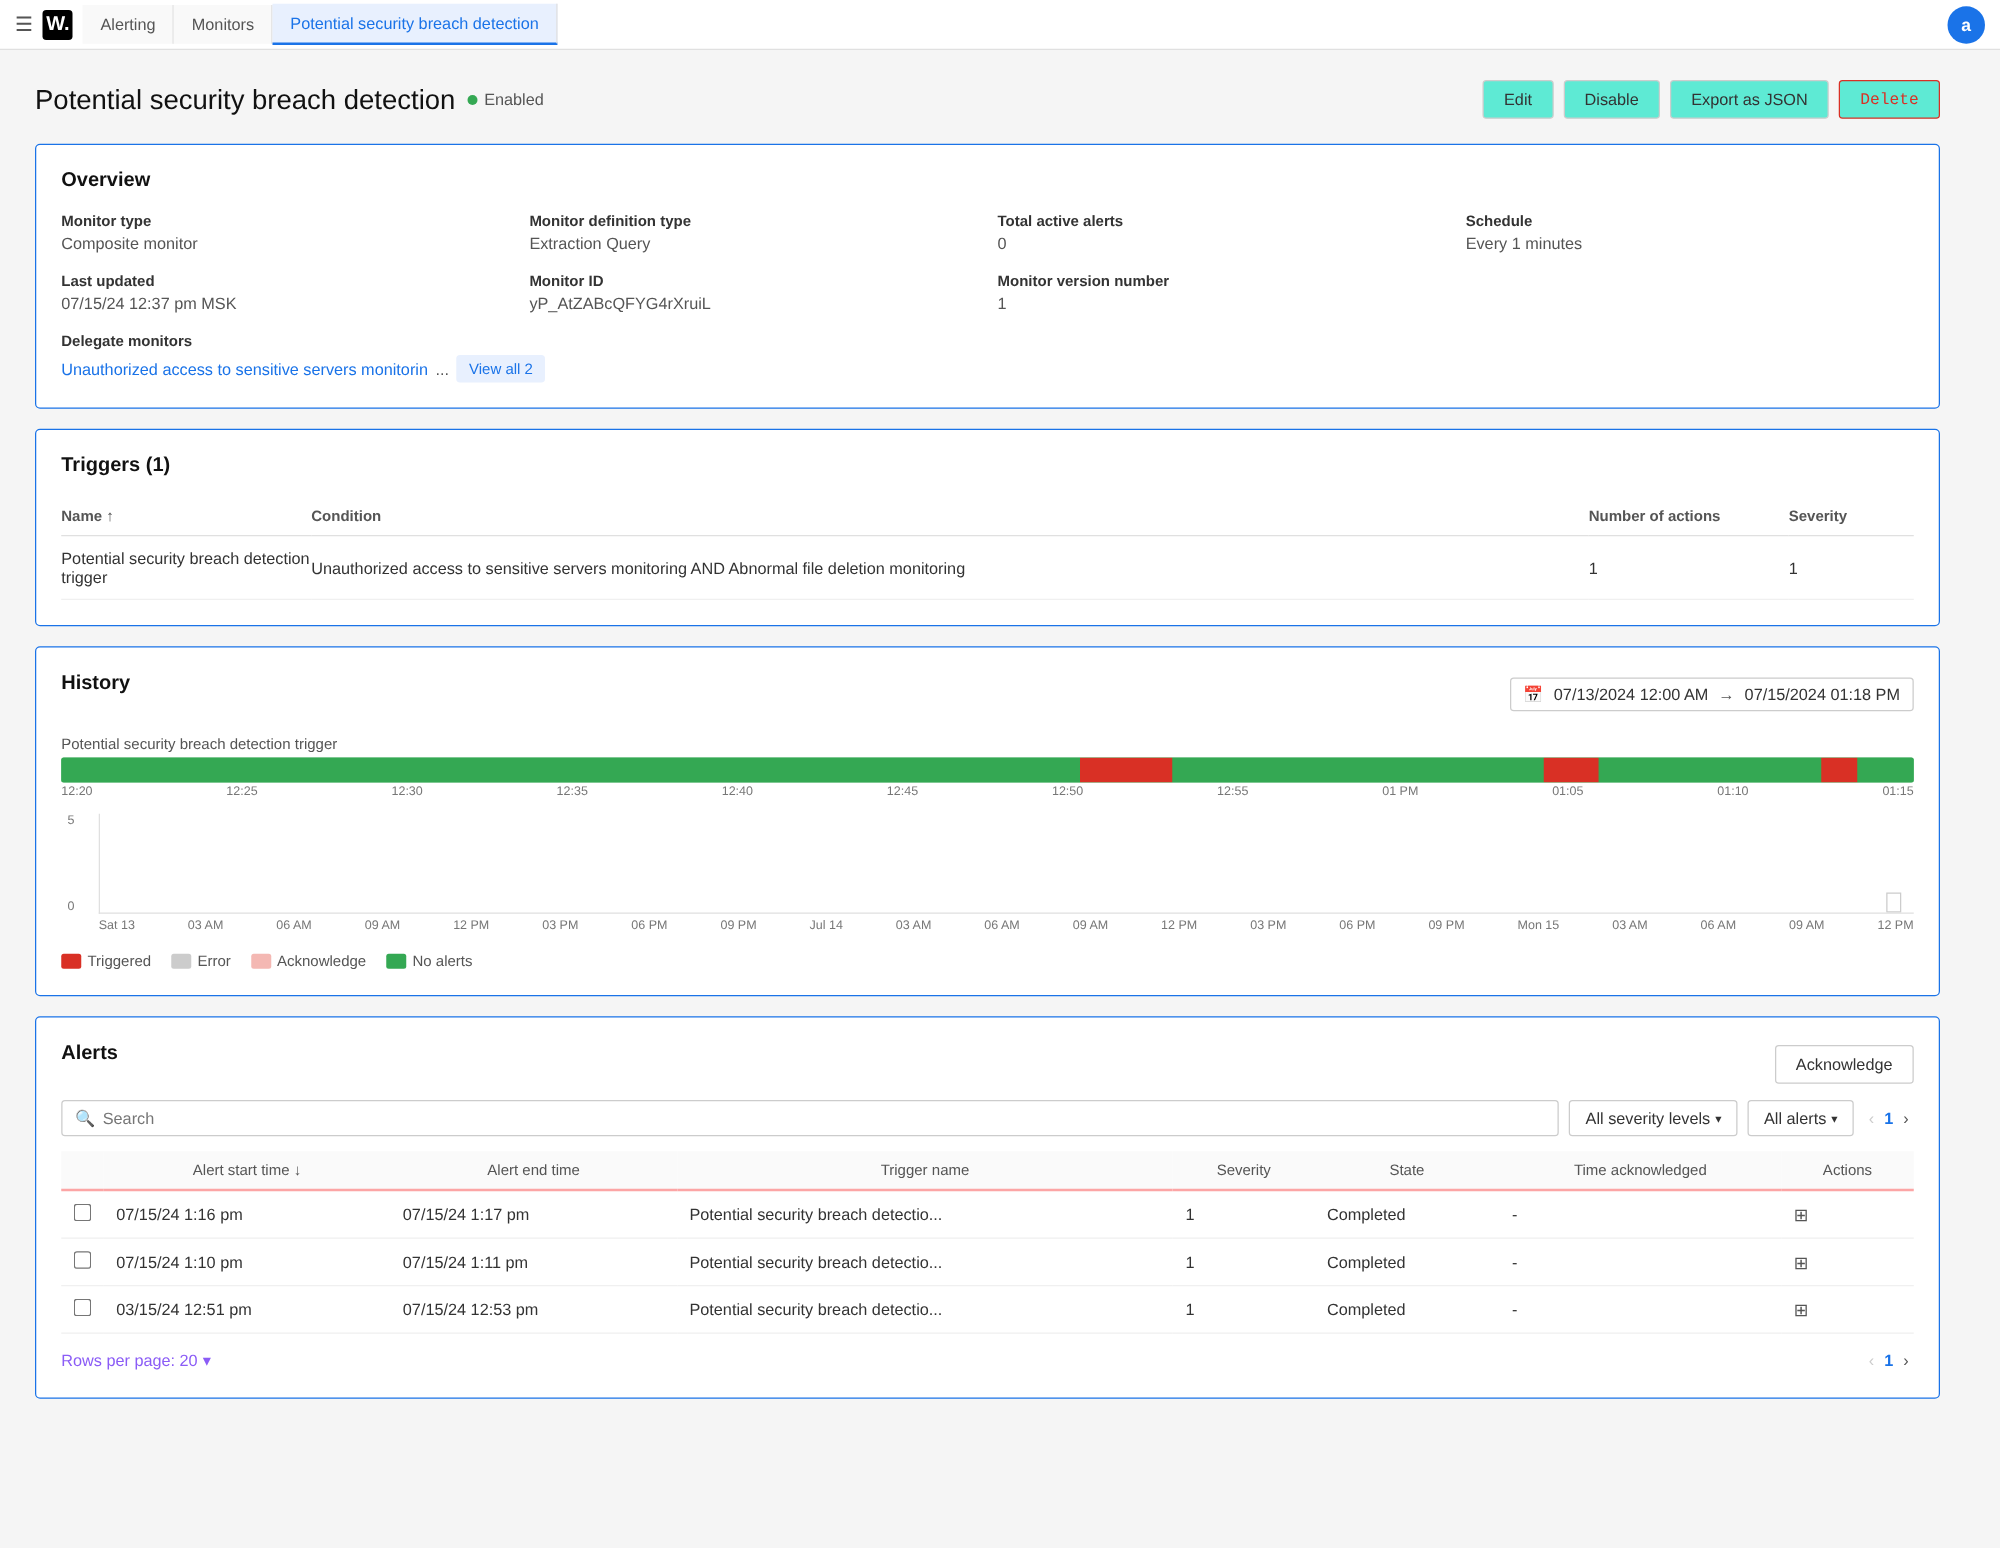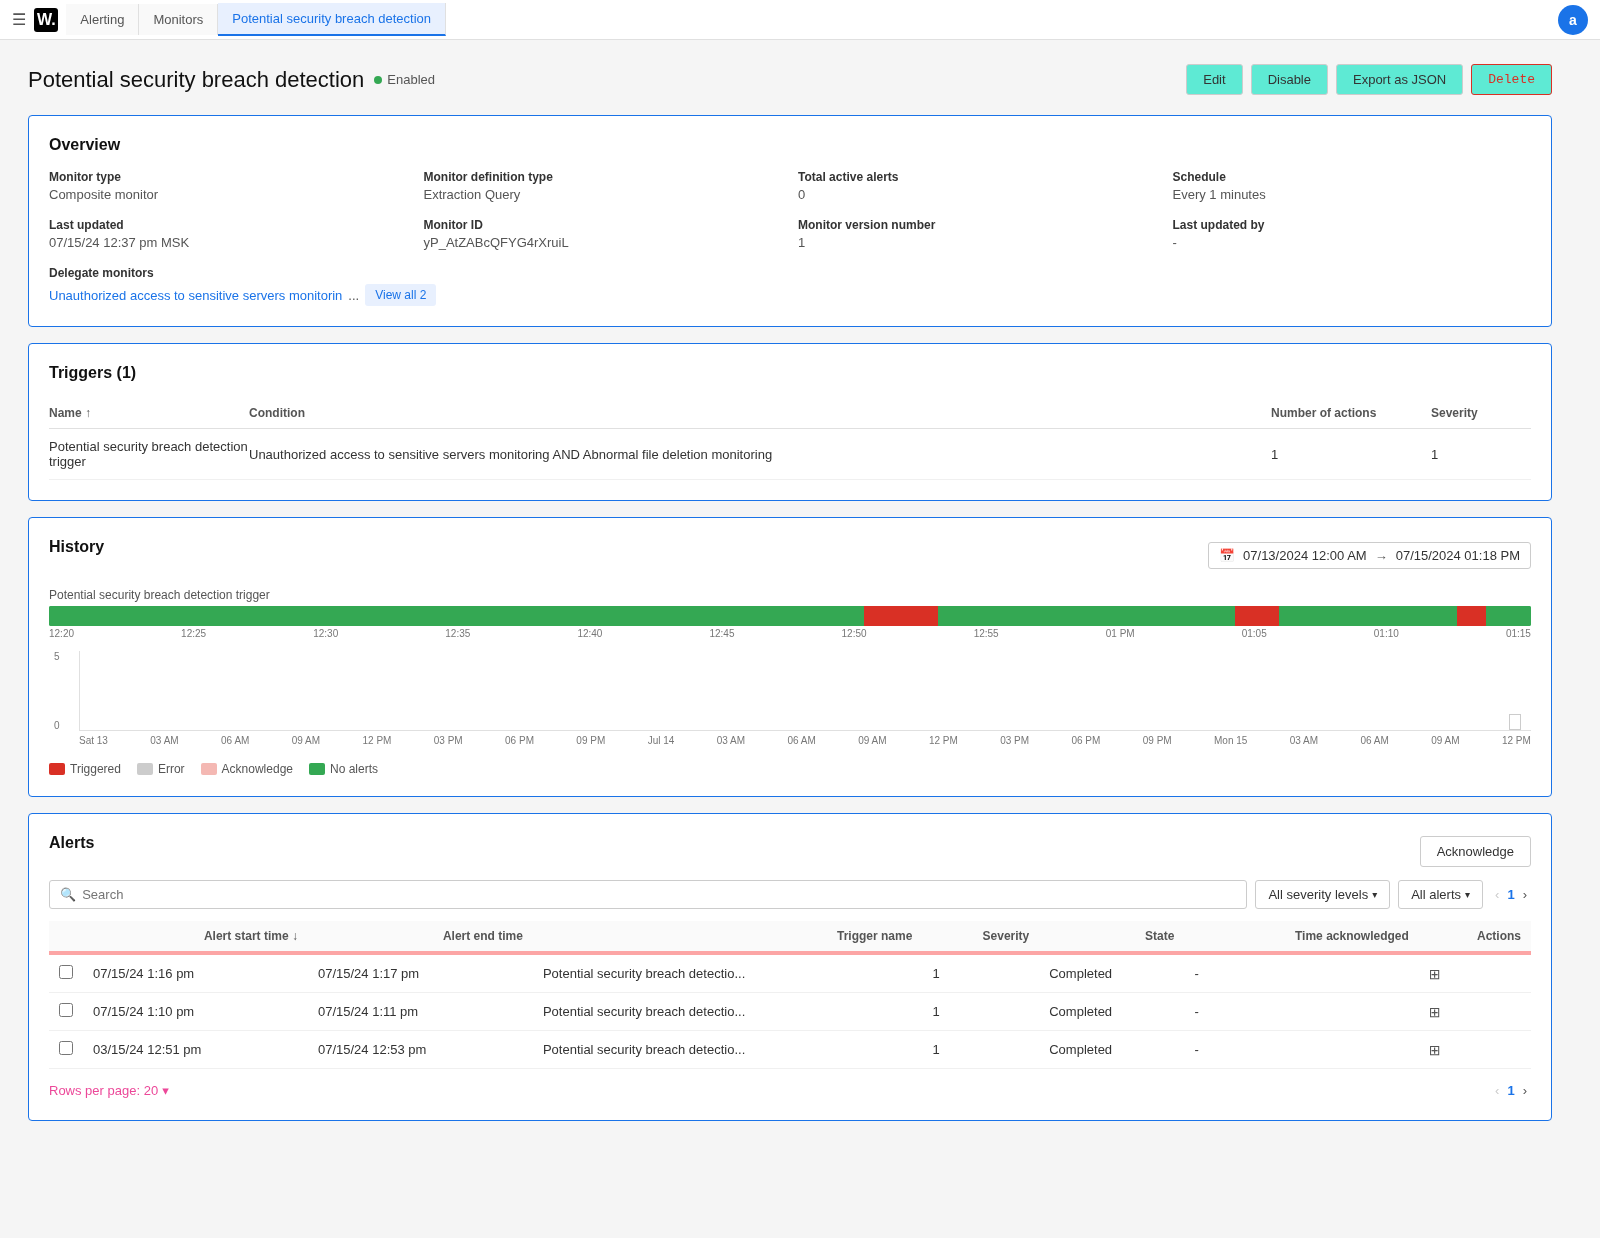--- a/index.html
+++ b/index.html
@@ -71,29 +71,29 @@
     .search-box input { border: none; outline: none; font-size: 13px; width: 100%; background: transparent; }
     .filter-btn { display: flex; align-items: center; gap: 4px; border: 1px solid #ccc; border-radius: 3px; padding: 6px 12px; background: #fff; cursor: pointer; font-size: 13px; color: #333; white-space: nowrap; }
     .filter-chevron { font-size: 10px; }
     .pagination-small { display: flex; align-items: center; gap: 4px; font-size: 13px; }
     .page-num { font-weight: 600; color: #1a73e8; }
     .page-arrow { cursor: pointer; color: #555; padding: 2px 4px; }
     .page-arrow.disabled { color: #ccc; cursor: default; }
 
     
     .alerts-table { width: 100%; border-collapse: collapse; }
-    .alerts-table th { text-align: right; font-size: 12px; font-weight: 700; color: #555; padding: 8px 10px; border-bottom: 4px solid #fca5a5; background: #fafafa; }
+    .alerts-table th { text-align: center; font-size: 12px; font-weight: 400; color: #555; padding: 8px 10px; border-bottom: 2px solid #fca5a5; background: #fafafa; }
     .alerts-table td { padding: 10px 10px; font-size: 13px; color: #333; border-bottom: 1px solid #f0f0f0; }
     .checkbox-cell { width: 30px; }
     .checkbox { width: 14px; height: 14px; cursor: pointer; }
     .action-icon { color: #555; cursor: pointer; font-size: 14px; }
 
     
     .table-footer { display: flex; align-items: center; justify-content: space-between; margin-top: 12px; }
-    .rows-per-page { display: flex; align-items: center; gap: 4px; font-size: 13px; color: #ec4899; cursor: pointer; }
+    .rows-per-page { display: flex; align-items: center; gap: 4px; font-size: 13px; color: #8b5cf6; cursor: pointer; }
 
     
     .seg-green { background: #34a853; }
     .seg-red { background: #d93025; }
     .chart-y-axis { position: absolute; left: 0; top: 0; height: 80px; display: flex; flex-direction: column; justify-content: space-between; font-size: 10px; color: #777; }
   </style>
 </head>
 <body>
 
 <div class="top-nav">
@@ -149,24 +149,20 @@
         <label>Last updated</label>
         <span>07/15/24 12:37 pm MSK</span>
       </div>
       <div class="overview-item">
         <label>Monitor ID</label>
         <span>yP_AtZABcQFYG4rXruiL</span>
       </div>
       <div class="overview-item">
         <label>Monitor version number</label>
         <span>1</span>
-      </div>
-      <div class="overview-item">
-        <label>Last updated by</label>
-        <span>-</span>
       </div>
     </div>
     <div class="delegate-section">
       <label>Delegate monitors</label>
       <div class="delegate-links">
         <a class="link-blue">Unauthorized access to sensitive servers monitorin</a>
         <span class="ellipsis">...</span>
         <button class="view-all-btn">View all 2</button>
       </div>
     </div>

